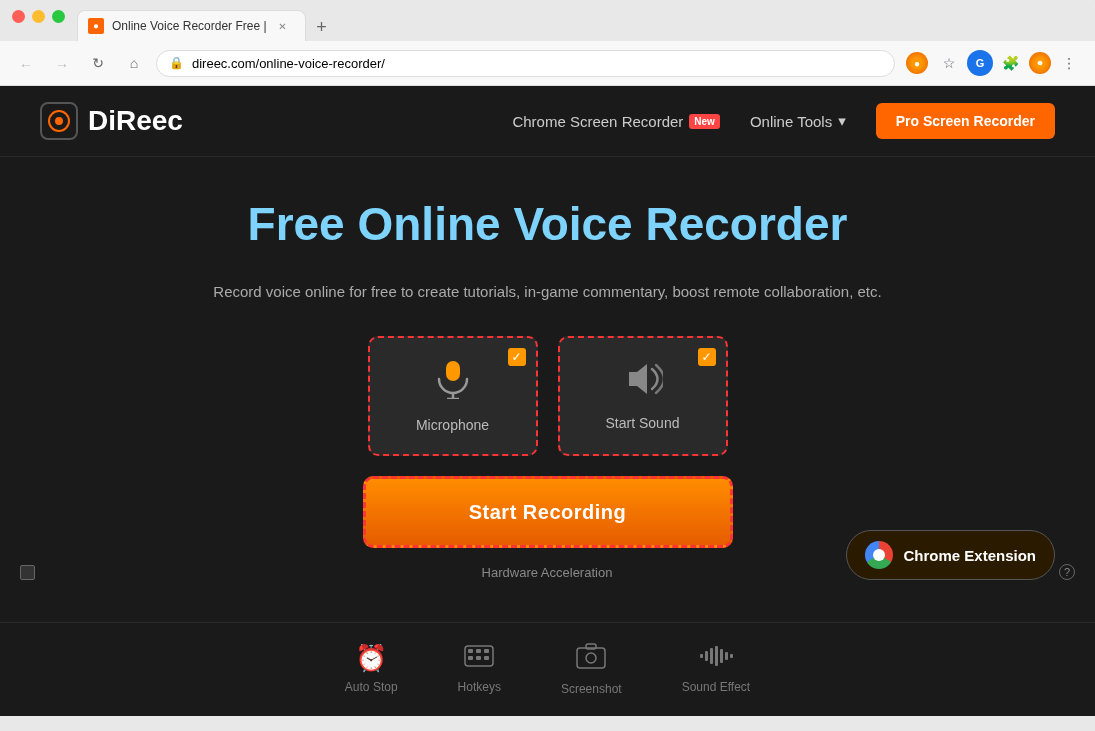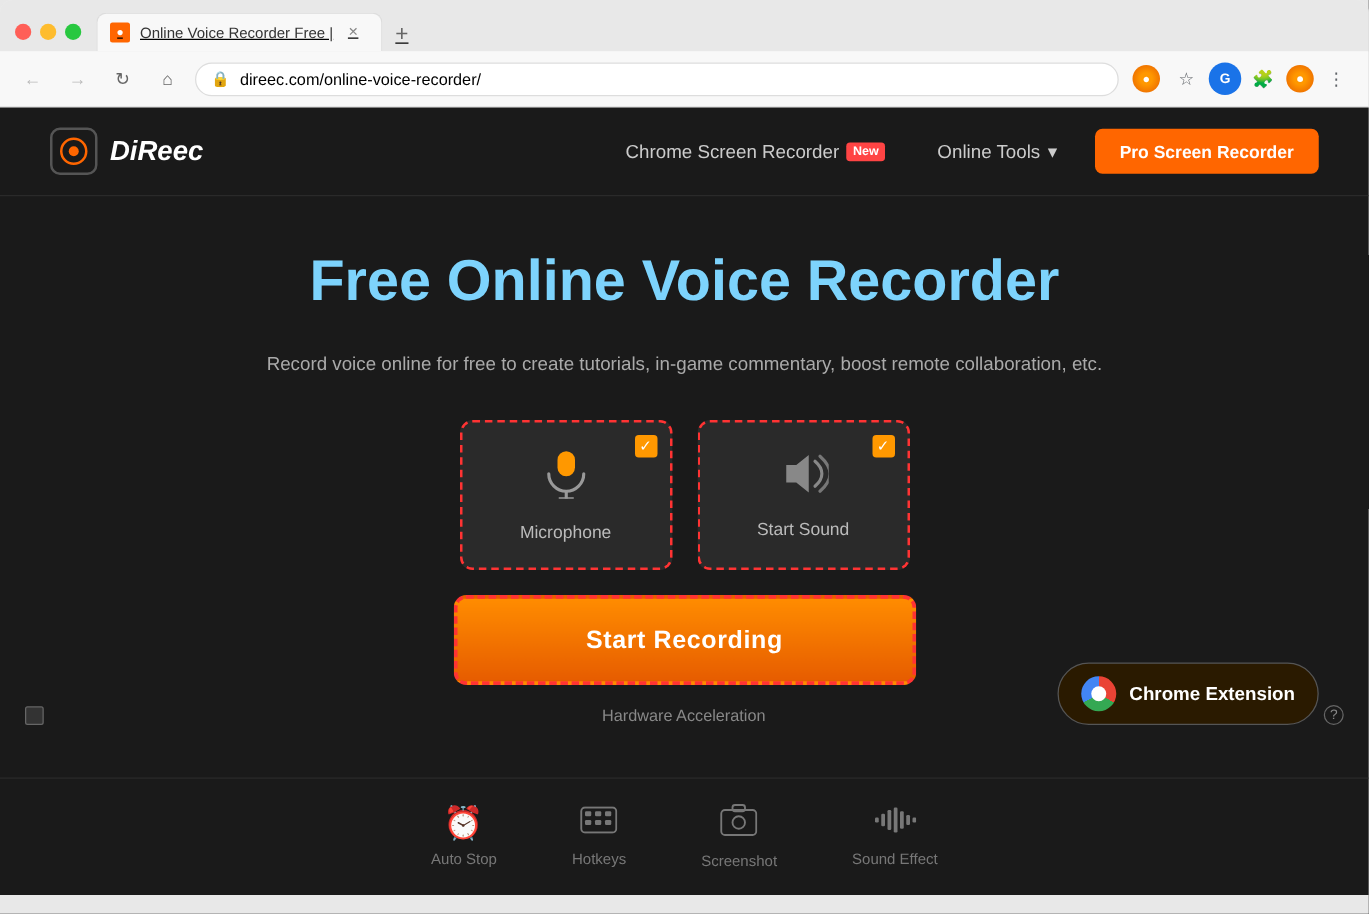--- a/index.html
+++ b/index.html
@@ -13,25 +13,23 @@
 
     
     .browser-chrome {
       width: 1095px;
       background: #f0f0f0;
       border-radius: 10px 10px 0 0;
     }
 
     .browser-titlebar {
       display: flex;
-      align-items: center;
       padding: 10px 12px 0 12px;
       background: #e8e8e8;
       border-radius: 10px 10px 0 0;
-      text-decoration: underline;
     }
 
     .window-controls {
       display: flex;
       gap: 7px;
       margin-right: 12px;
     }
 
     .window-btn {
       width: 13px;
@@ -247,29 +245,28 @@
     .logo-icon-inner::after {
       content: '';
       width: 8px;
       height: 8px;
       background: #ff6600;
       border-radius: 50%;
     }
 
     .logo-text {
       color: white;
-      font-size: 22px;
+      font-size: 28px;
       font-weight: 600;
-      font-style: italic;
     }
 
     .nav-links {
       display: flex;
       align-items: center;
-      gap: 42px;
+      gap: 30px;
       margin-right: 30px;
     }
 
     .nav-link {
       color: #ccc;
       font-size: 15px;
       text-decoration: none;
       cursor: pointer;
       display: flex;
       align-items: center;

